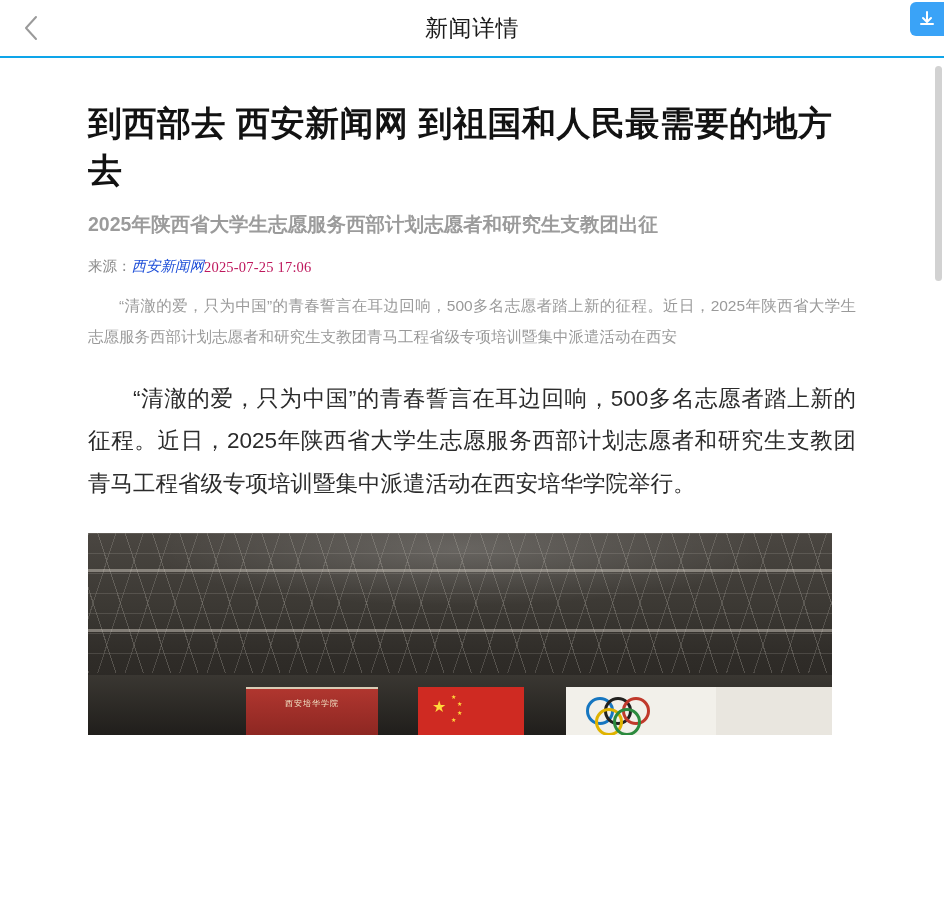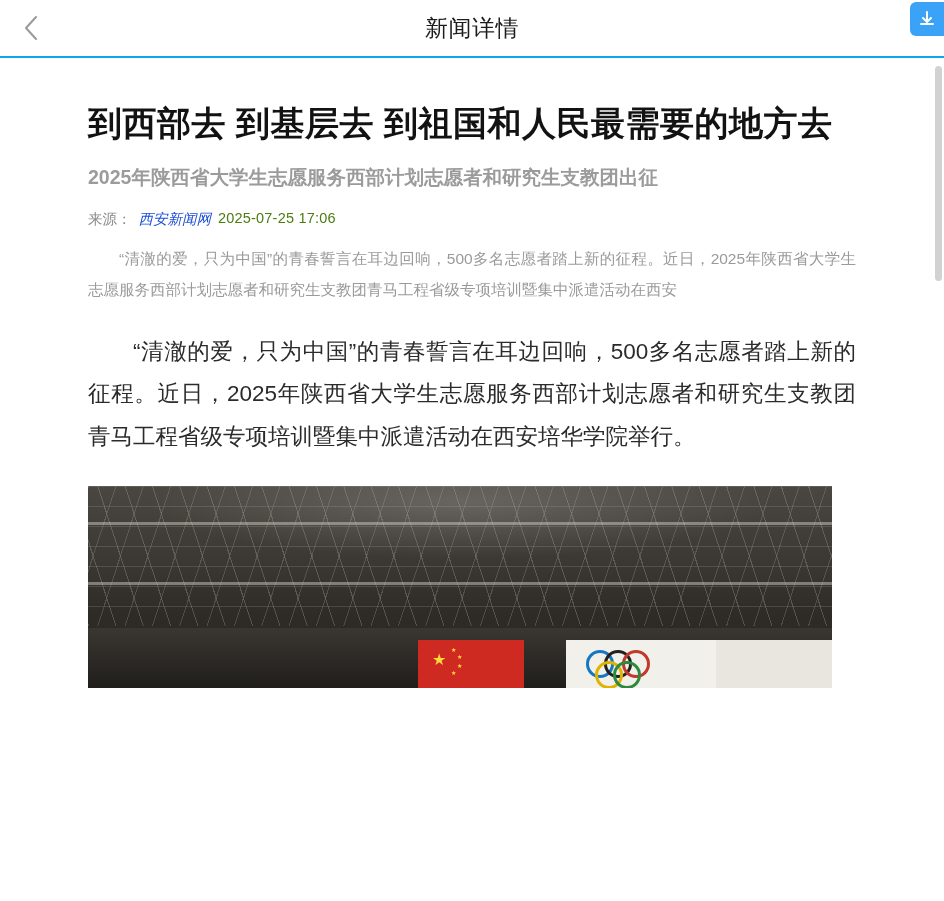--- a/index.html
+++ b/index.html
@@ -101,26 +101,25 @@
     font-size: 19.5px;
     line-height: 1.5;
     color: #9b9b9b;
     font-weight: 700;
   }
   .meta-row {
     margin: 18px 0 0 0;
     font-size: 14.5px;
     color: #8a8a8a;
     display: flex;
-    align-items: flex-start;
-    gap: 7px;
+    align-items: flex-end;
   }
   .meta-source-label { color: #8a8a8a; }
   .meta-source { color: #1d4ed8; font-style: italic; }
-  .meta-date { color: #4d7c0f; letter-spacing: 0.2px; }
+  .meta-date { color: #be185d; letter-spacing: 0.2px; font-family: Liberation Serif, serif; }
 
   .summary {
     margin: 14px 0 0 0;
     font-size: 15.5px;
     line-height: 2.0;
     color: #9a9a9a;
     text-align: justify;
     max-height: 64px;
     overflow: hidden;
     text-indent: 2em;
@@ -266,21 +265,21 @@
     </span>
   </div>
 </div>
 
 <div class="scrollbar-track">
   <div class="scrollbar-thumb"></div>
 </div>
 
 <div class="content">
 
-  <h1 class="article-title">到西部去 到基层去 到祖国和人民最需要的地方去</h1>
+  <h1 class="article-title">到西部去 西安新闻网 到祖国和人民最需要的地方去</h1>
 
   <div class="article-subtitle">2025年陕西省大学生志愿服务西部计划志愿者和研究生支教团出征</div>
 
   <div class="meta-row">
     <span class="meta-source-label">来源：</span>
     <span class="meta-source">西安新闻网</span>
     <span class="meta-date">2025-07-25 17:06</span>
   </div>
 
   <div class="summary">“清澈的爱，只为中国”的青春誓言在耳边回响，500多名志愿者踏上新的征程。近日，2025年陕西省大学生志愿服务西部计划志愿者和研究生支教团青马工程省级专项培训暨集中派遣活动在西安</div>
@@ -288,20 +287,23 @@
   <p class="body-para">“清澈的爱，只为中国”的青春誓言在耳边回响，500多名志愿者踏上新的征程。近日，2025年陕西省大学生志愿服务西部计划志愿者和研究生支教团青马工程省级专项培训暨集中派遣活动在西安培华学院举行。</p>
 
 
   <div class="photo-wrap">
     <div class="photo">
       <div class="truss"></div>
       <div class="truss-beam" style="top:36px"></div>
       <div class="truss-beam" style="top:96px"></div>
       <div class="stage-floor"></div>
 
+      <div class="podium">
+        <div class="podium-text">西安培华学院</div>
+      </div>
 
       <div class="flag-cn">
         <span class="star-big">★</span>
         <span class="star-sm" style="left:33px; top:7px;">★</span>
         <span class="star-sm" style="left:39px; top:14px;">★</span>
         <span class="star-sm" style="left:39px; top:23px;">★</span>
         <span class="star-sm" style="left:33px; top:30px;">★</span>
       </div>
 
       <div class="rings-banner">

